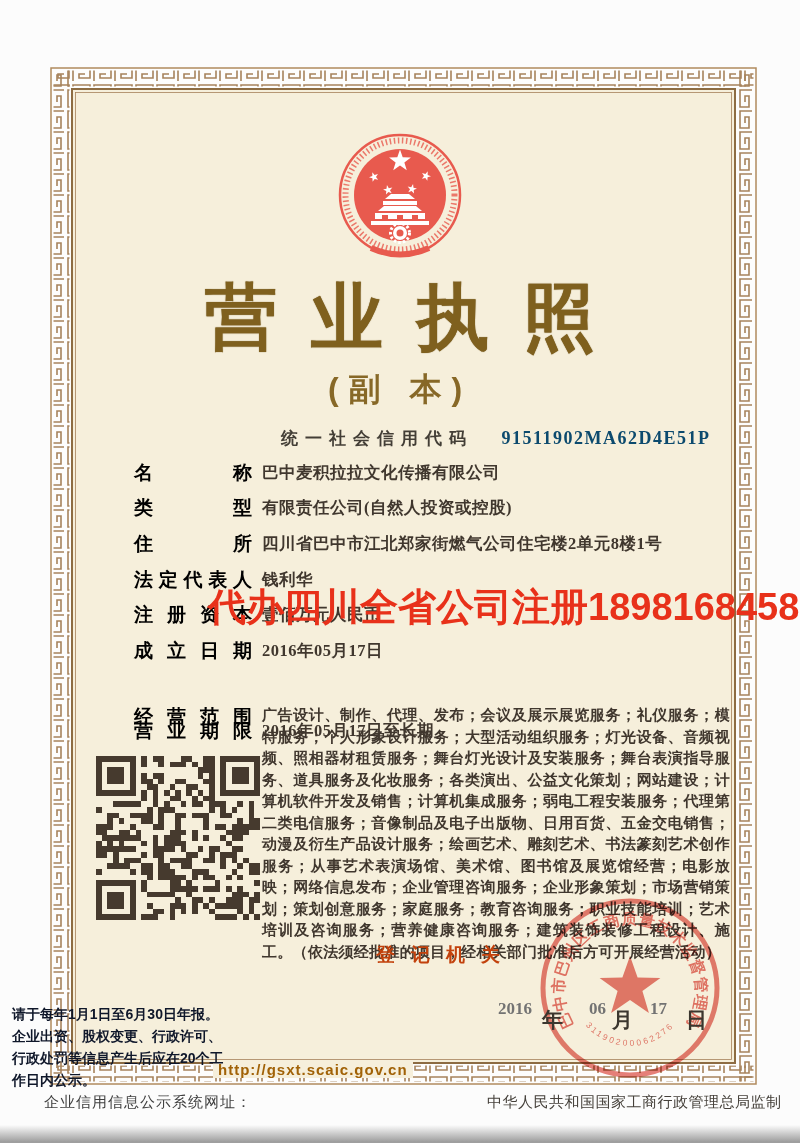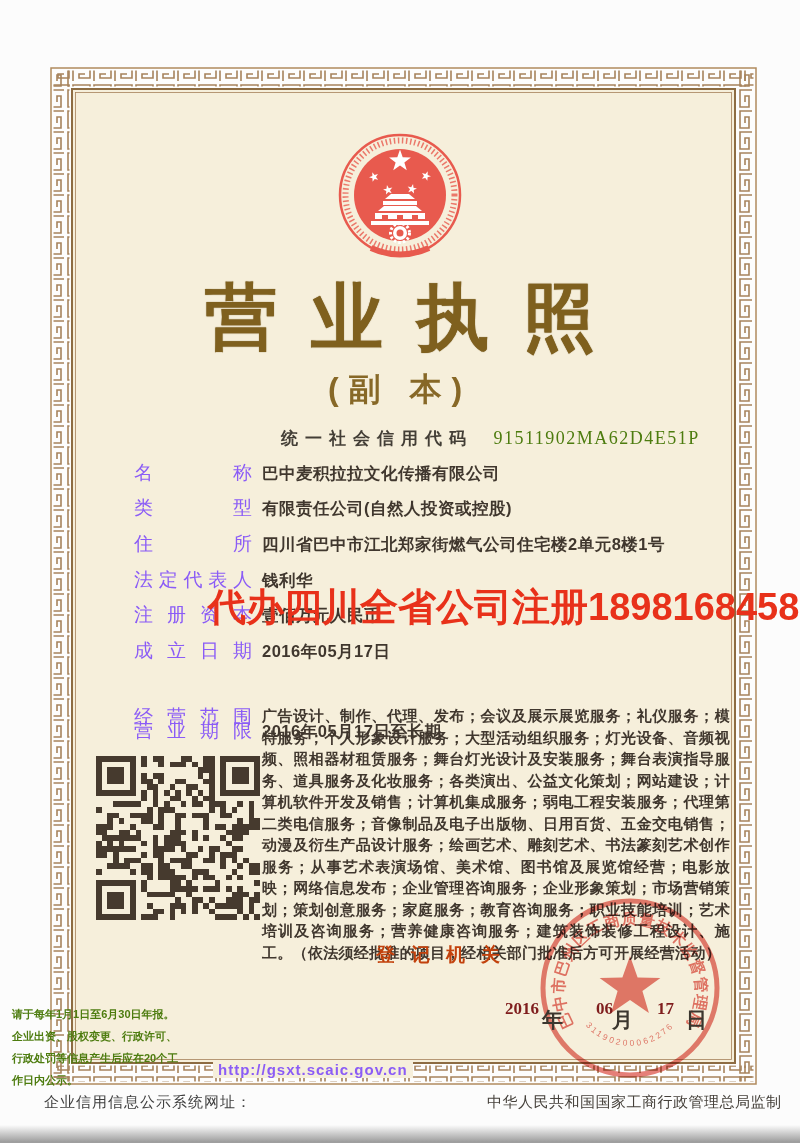--- a/index.html
+++ b/index.html
@@ -9,53 +9,53 @@
   .abs{position:absolute;}
   
   #frame{left:50px;top:67px;z-index:1;}
   
   #cert-title{left:0;right:0;top:270px;text-align:center;font-size:72px;font-weight:700;
       color:#7f601e;letter-spacing:34px;padding-left:34px;z-index:3;text-shadow:0 0 1px #6d521a;}
   #cert-subtitle{left:0;right:0;top:368px;text-align:center;font-size:32px;font-weight:600;
       color:#876827;letter-spacing:10px;padding-left:0;z-index:3;}
   #credit-line{left:281px;top:427px;z-index:3;white-space:nowrap;}
   #credit-label{font-size:17px;font-weight:700;color:#433e36;letter-spacing:7px;}
-  #credit-code{font-family:"Liberation Serif","DejaVu Serif",serif;font-size:18px;font-weight:400;
-      color:#4d7c0f;letter-spacing:1.5px;margin-left:16px;}
+  #credit-code{font-family:"Liberation Serif","DejaVu Serif",serif;font-size:18px;font-weight:700;
+      color:#0c4a6e;letter-spacing:1.5px;margin-left:24px;}
   
   .field-row{left:134px;display:flex;align-items:flex-start;z-index:3;}
-  .field-label{width:118px;min-width:118px;font-size:19px;font-weight:400;color:#8b5cf6;
+  .field-label{width:118px;min-width:118px;font-size:19px;font-weight:700;color:#000000;
       text-align:justify;text-align-last:justify;line-height:24px;}
   .field-value{margin-left:10px;font-size:16.5px;font-weight:600;color:#40372e;
-      letter-spacing:.5px;line-height:24px;white-space:nowrap;}
+      letter-spacing:.5px;line-height:24px;white-space:nowrap;font-family:Liberation Serif, serif;}
   .field-value.wrap{white-space:normal;width:468px;font-size:15px;line-height:21.5px;
       text-align:justify;letter-spacing:.3px;}
   #row-name{top:461px;} #row-type{top:496px;} #row-addr{top:532px;} #row-legal{top:568px;}
   #row-capital{top:603px;} #row-founded{top:639px;} #row-term{top:675px;margin-top:44px;} #row-scope{top:705px;}
   
   #qr{left:96px;top:756px;z-index:3;}
   
   #registrar{left:376px;top:942px;font-size:19px;font-weight:700;color:#c2410c;
       letter-spacing:16px;z-index:3;white-space:nowrap;}
   
-  .date-num{font-family:"Liberation Serif","DejaVu Serif",serif;font-size:17px;font-weight:700;color:#7f1d1d;z-index:6;margin-left:7px;}
+  .date-num{font-family:"Liberation Serif","DejaVu Serif",serif;font-size:17px;font-weight:700;color:#737373;z-index:6;}
   .date-unit{font-size:21px;font-weight:700;color:#3b362e;z-index:6;}
   #d-year{left:498px;top:999px;} #d-yu{left:542px;top:1006px;}
   #d-month{left:589px;top:999px;} #d-mu{left:612px;top:1006px;}
   #d-day{left:650px;top:999px;} #d-du{left:686px;top:1006px;}
   
   #seal{left:535px;top:893px;z-index:5;mix-blend-mode:multiply;opacity:.88;}
   
   #watermark{left:208px;top:582px;font-size:38px;font-weight:600;color:#e8311a;
       white-space:nowrap;z-index:8;letter-spacing:0;}
   
-  #notice{left:12px;top:1003px;font-size:11px;font-weight:700;color:#4d7c0f;
+  #notice{left:12px;top:1003px;font-size:14px;font-weight:700;color:#0f172a;
       line-height:22px;z-index:5;}
   #website-label{left:44px;top:1093px;font-size:15px;color:#404040;z-index:3;letter-spacing:1px;}
-  #website-url{left:213px;top:1061px;font-size:15px;font-weight:700;color:#8b5cf6;
+  #website-url{left:213px;top:1061px;font-size:15px;font-weight:700;color:#a16207;
       background:#f6efdb;padding:0 5px;z-index:4;letter-spacing:1px;}
   #issuer{left:487px;top:1093px;font-size:15px;color:#45403a;z-index:3;letter-spacing:.5px;}
   #photo-shadow{left:0;right:0;bottom:0;height:18px;z-index:9;
       background:linear-gradient(to bottom,rgba(160,160,160,0),#9f9f9f 92%);}
 </style>
 </head>
 <body>
 
 <div id="page">
 

